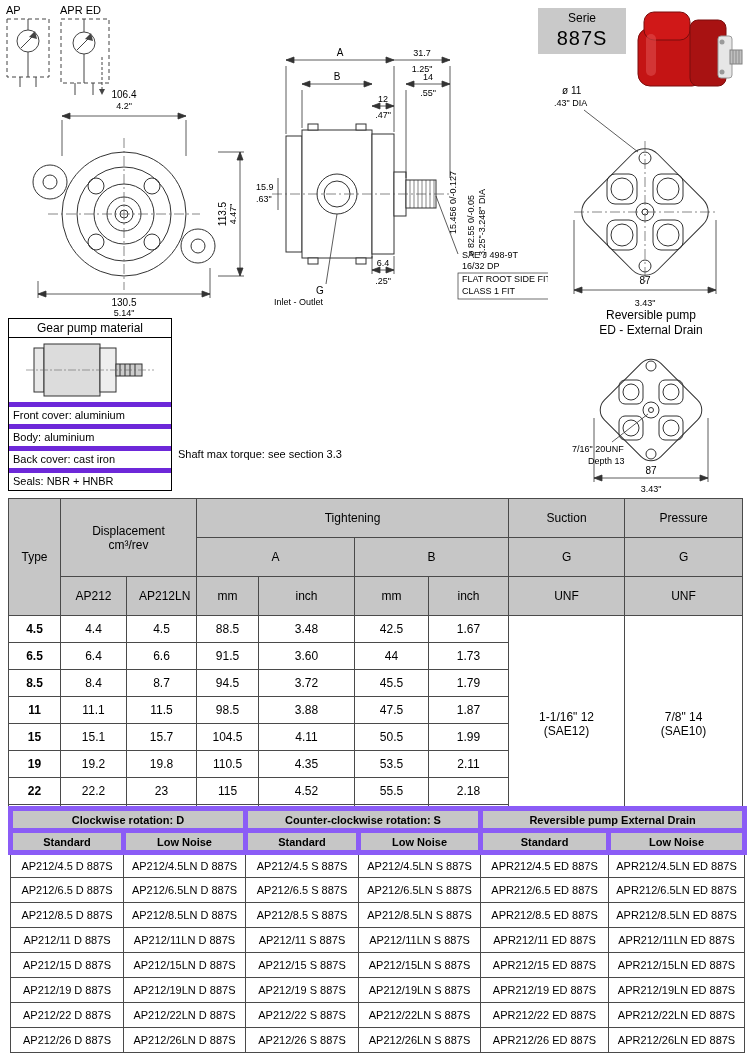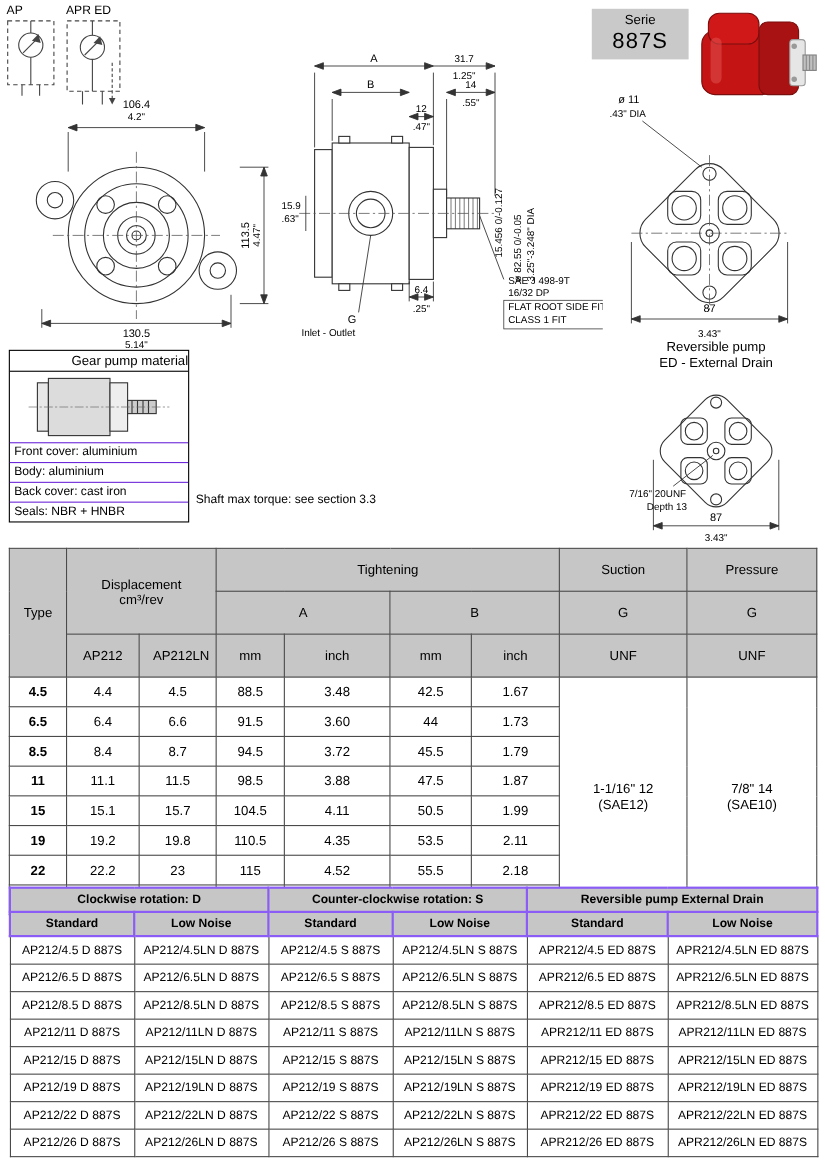--- a/index.html
+++ b/index.html
@@ -7,33 +7,33 @@
   .page { position:relative; width:750px; height:1059px; background:#fff;
           font-family:"Liberation Sans", sans-serif; color:#000; overflow:hidden; }
   .abs { position:absolute; }
   svg text { font-family:"Liberation Sans", sans-serif; fill:#000; }
   .sym-label { font-size:11px; margin-bottom:1px; }
   .serie-box { background:#c9c9c9; width:88px; height:46px; text-align:center; padding-top:3px; }
   .serie-word { font-size:12px; line-height:15px; }
   .serie-num  { font-size:20px; line-height:24px; letter-spacing:1px; }
   .rev-title { width:190px; text-align:center; font-size:12px; line-height:15px; }
   .material-box { width:164px; border:1px solid #000; background:#fff; font-size:11px; }
-  .mb-title { border-bottom:1px solid #000; text-align:right; font-size:12px; padding:2px 0; }
+  .mb-title { border-bottom:1px solid #000; text-align:center; font-size:12px; padding:2px 0; }
   .mb-draw { height:64px; display:flex; align-items:center; justify-content:center; }
-  .mb-row { border-top:1px solid #6d28d9; padding:2px 4px; line-height:13px; }
+  .mb-row { border-top:5px solid #6d28d9; padding:2px 4px; line-height:13px; }
   .notes { font-size:11px; line-height:17px; }
   table { border-collapse:collapse; table-layout:fixed; }
   .spec-table { width:734px; font-size:12px; }
   .spec-table th { background:#c6c6c6; font-weight:normal; border:1px solid #4a4a4a; padding:12px; }
   .spec-table td { border:1px solid #4a4a4a; text-align:center; padding:2px; height:27px; }
   .spec-table .h1 { height:26px; } .spec-table .h2 { height:23px; } .spec-table .h3 { height:23px; }
   .type-col { font-weight:bold; }
   .preline { white-space:pre-line; }
   .order-table { width:734px; font-size:11px; }
-  .order-table th { background:#c6c6c6; font-weight:bold; border:2px solid #8b5cf6; height:22px; padding:1px; }
+  .order-table th { background:#c6c6c6; font-weight:bold; border:5px solid #8b5cf6; height:22px; padding:1px; }
   .order-table td { border:1px solid #4a4a4a; text-align:center; height:25px; padding:1px; }
 </style>
 </head>
 <body>
 
 <div class="page">
 
   <div class="abs" style="left:6px; top:4px;">
     <div class="sym-label">AP</div>
     <svg width="46" height="72" viewBox="0 0 46 72">

